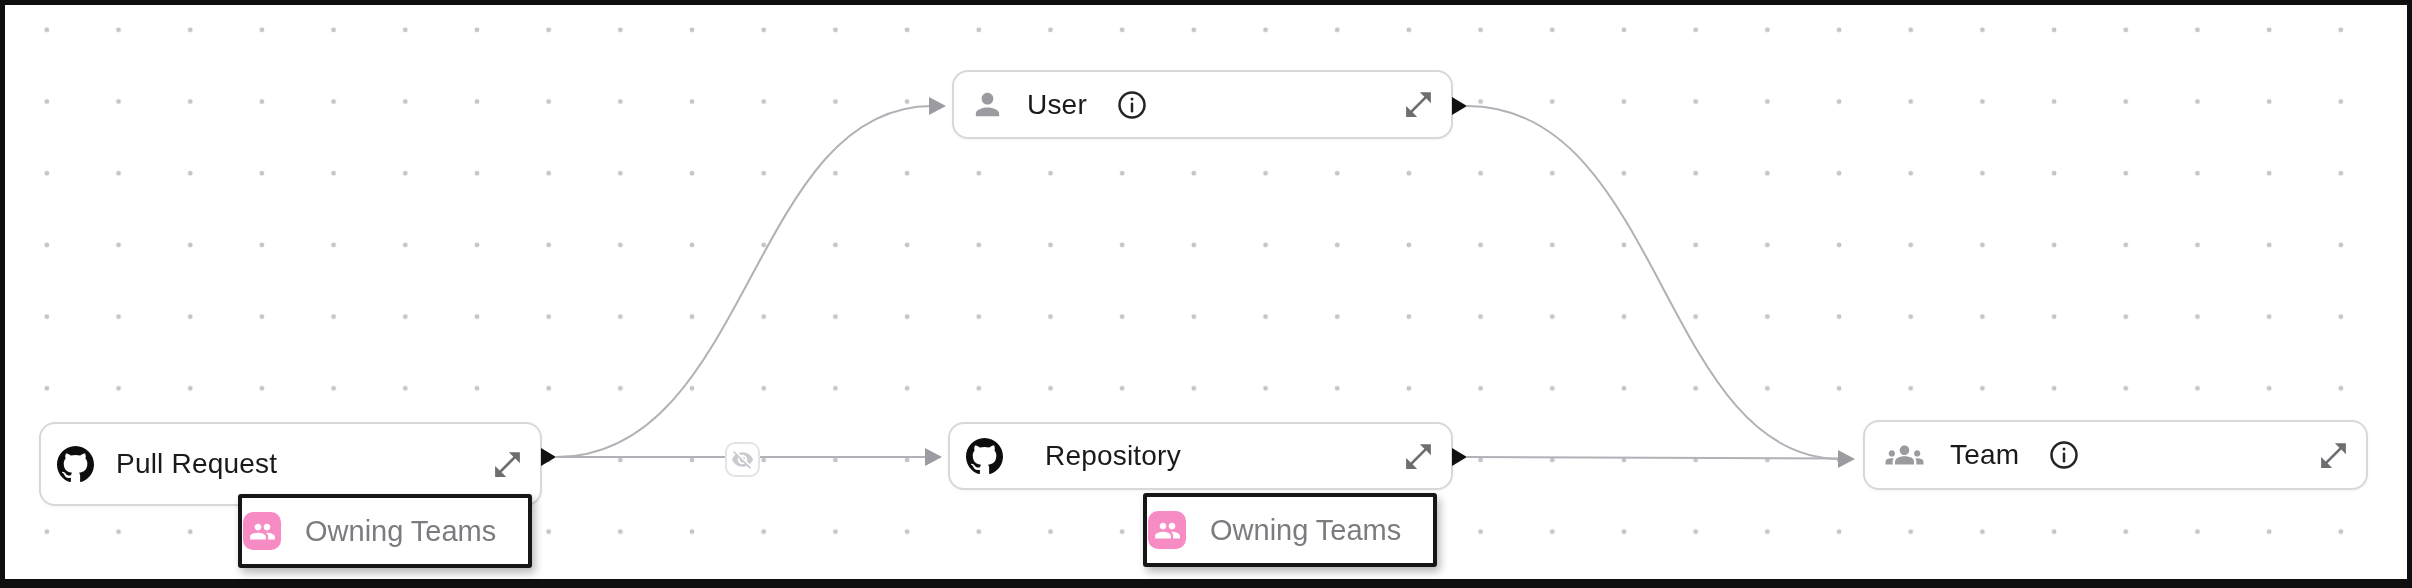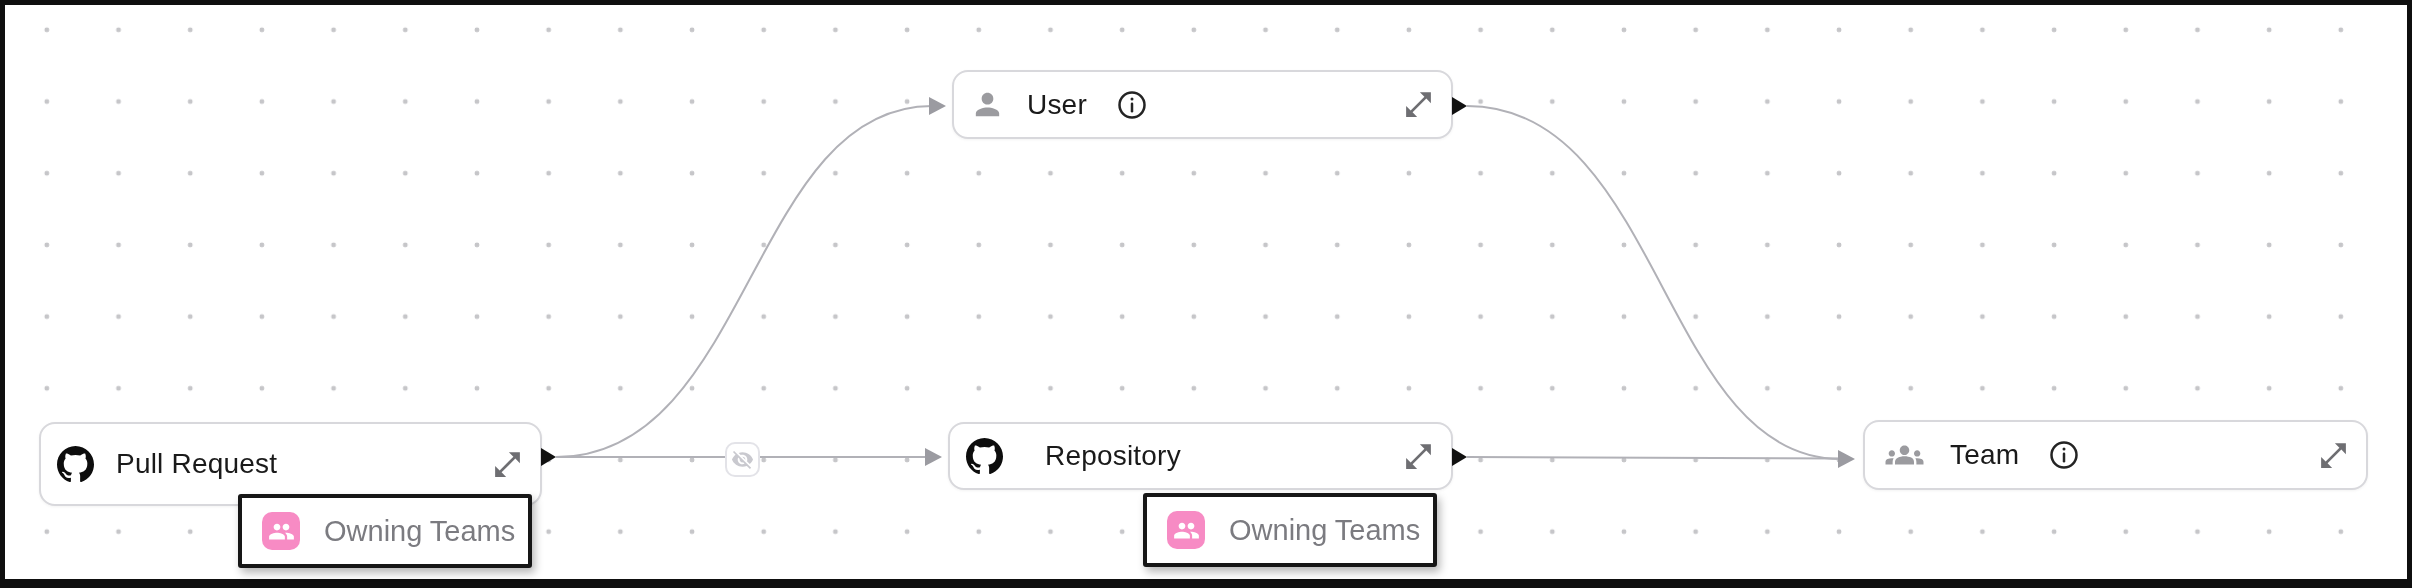--- a/index.html
+++ b/index.html
@@ -29,21 +29,21 @@
   .node-repository{left:948px; top:422px; width:505px; height:68px;gap:42px;}
   .node-team{left:1863px; top:420px; width:505px; height:70px;}
   .type-icon{flex:0 0 auto; display:flex; align-items:center; justify-content:center;}
   .info-icon{flex:0 0 auto; margin-left:8px; display:flex; align-items:center;}
   .expand-icon{flex:0 0 auto; margin-left:auto; display:flex; align-items:center; cursor:pointer;}
 
   .edge-badge{
     position:absolute; z-index:4; box-sizing:border-box;
     width:294px; height:74px; background:#fff;
     border:4px solid #161616; border-radius:3px;
-    display:flex; align-items:center; gap:24px; padding:0 16px 0 20px;
+    display:flex; align-items:center; gap:24px; padding:0 16px 0 1px;
     box-shadow:3px 5px 8px rgba(0,0,0,.28);
   }
   .edge-badge-1{left:238px; top:494px;}
   .edge-badge-2{left:1143px; top:493px;}
   .badge-chip{
     flex:0 0 auto; width:38px; height:38px; border-radius:10px;
     background:#f78bc4; display:flex; align-items:center; justify-content:center;
   }
   .badge-label{font-size:29px; color:#7b7b80; white-space:nowrap;}
 

